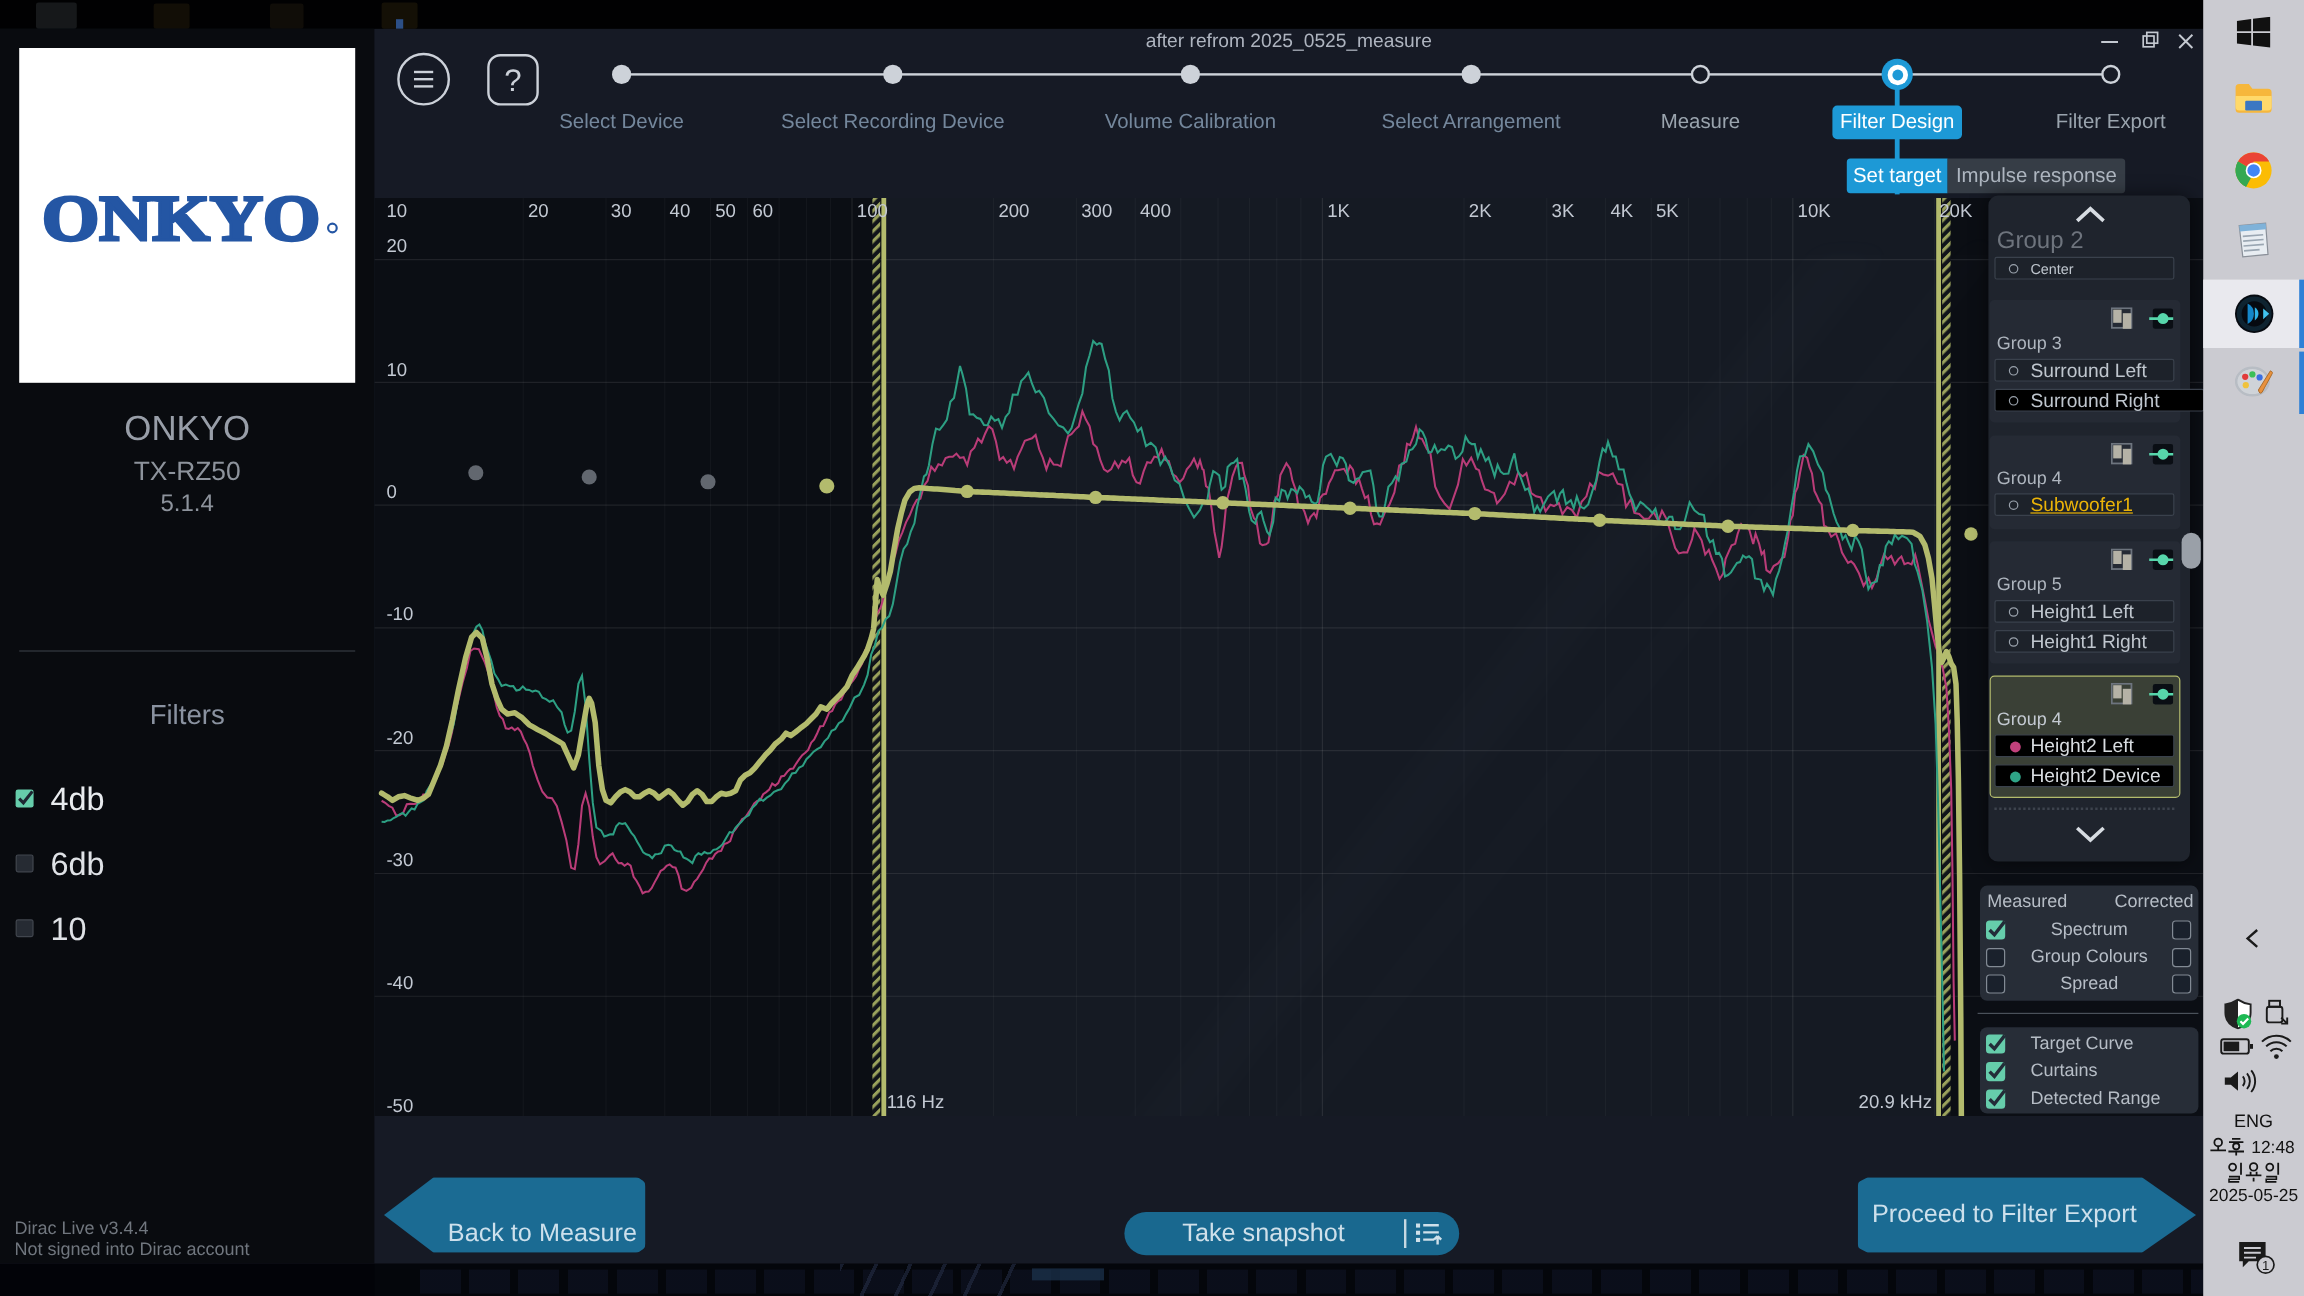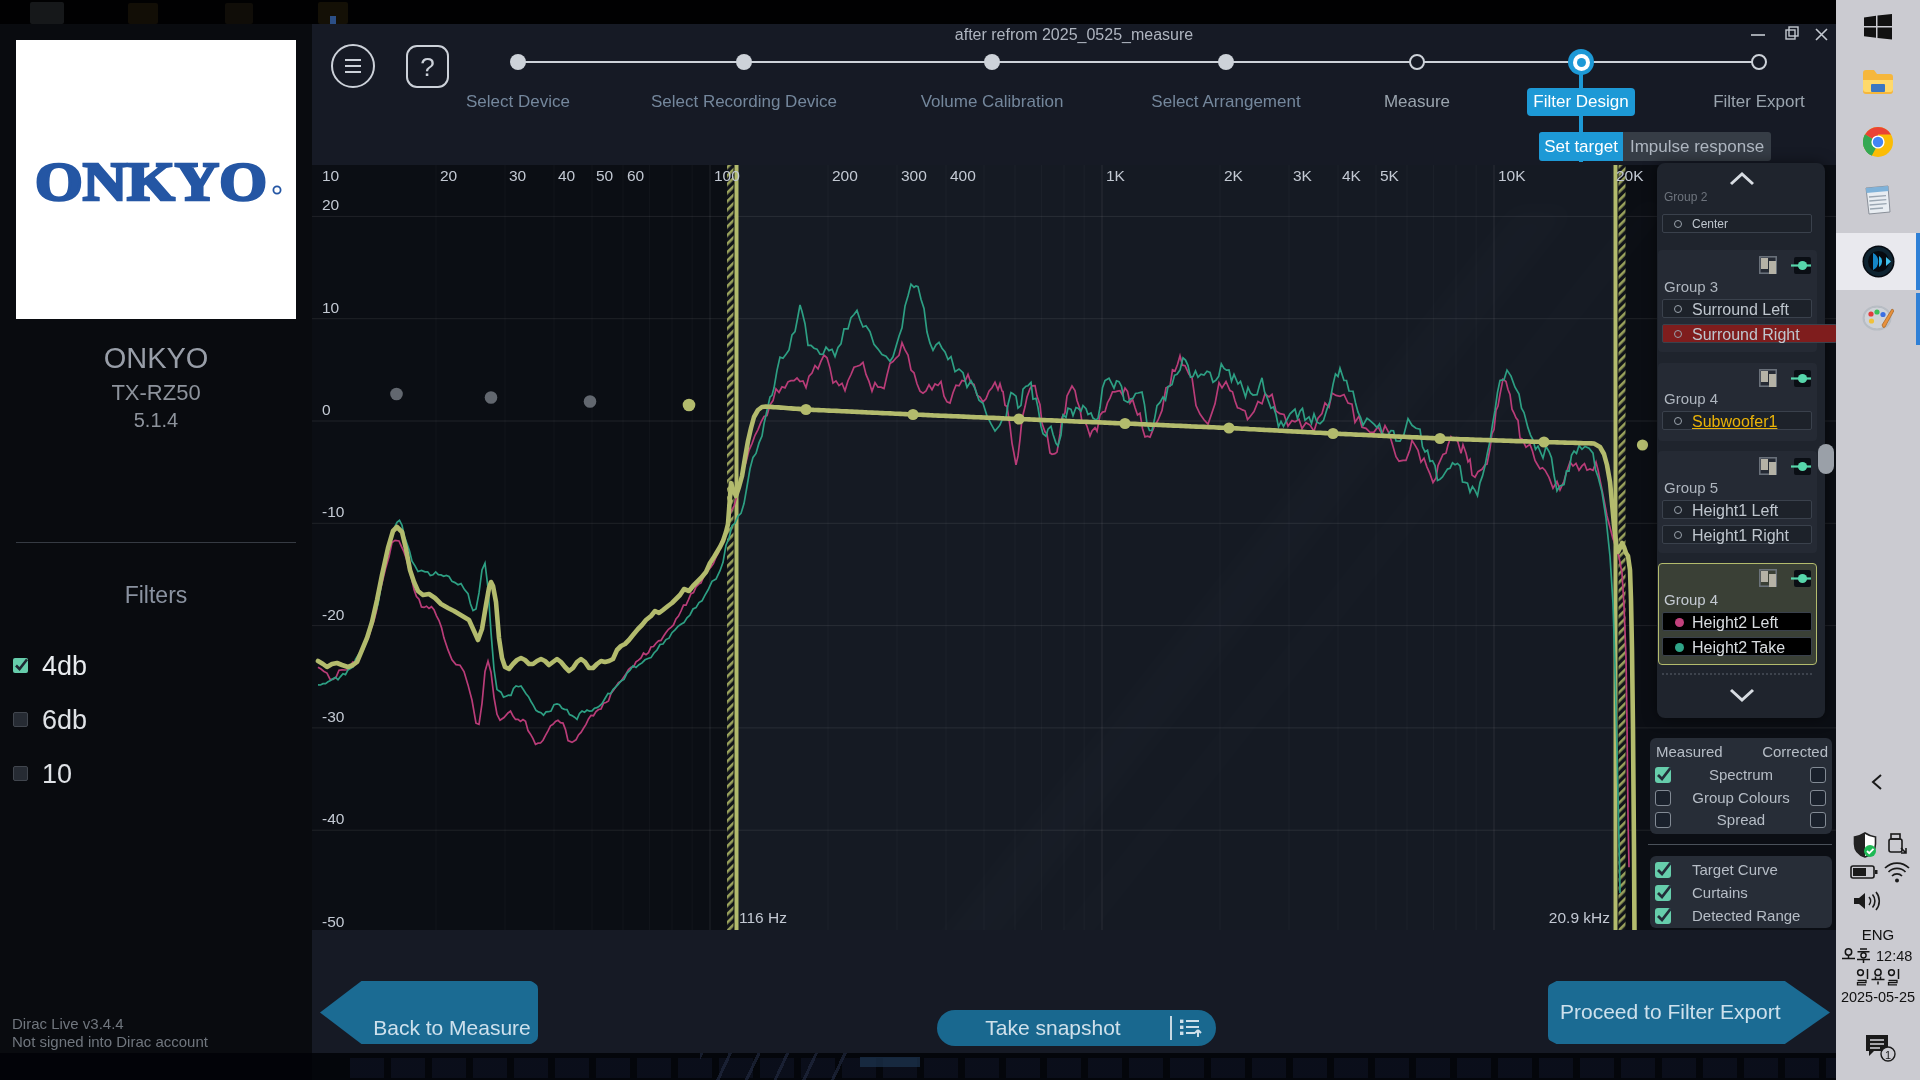--- a/index.html
+++ b/index.html
@@ -204,40 +204,40 @@
         <rect x="1" y="14.6" width="3.4" height="3.4" fill="#cfe0ea"></rect>
      <path d="M19,20 v-7 m0,0 l-3,3 m3,-3 l3,3" stroke="#cfe0ea" stroke-width="2" fill="none"></path>
    </svg>
  </div>
  <div class="abs" style="left:1548px;top:957px;width:282px;height:63px;background:#1b6b93;clip-path:polygon(0 7%,3% 0,84% 0,100% 50%,84% 100%,3% 100%,0 93%);border-radius:8px;"></div>
  <div class="abs" style="left:1560px;top:976px;width:240px;color:#cde0ec;font-size:21px;">Proceed to Filter Export</div>
 <div class="abs" style="left:1657px;top:139px;width:168px;height:555px;background:#1f242d;border-radius:8px;box-shadow:0 0 14px rgba(0,0,0,0.5);"></div>
     <svg class="abs" style="left:1728px;top:146px;" width="28" height="18" viewBox="0 0 28 18">
       <path d="M3,14 L14,4 L25,14" fill="none" stroke="#d7dce2" stroke-width="3"></path>
     </svg>
-    <div class="abs" style="left:1664px;top:166px;color:#6e747d;font-size:12px;">Group 2</div>
+    <div class="abs" style="left:1664px;top:166px;color:#6e747d;font-size:20px;">Group 2</div>
     <div class="abs" style="left:1662px;top:190px;width:150px;height:19px;background:#1d222a;border:1px solid #3a414c;border-radius:2px;">
       <div class="abs" style="left:11px;top:4.5px;width:8px;height:8px;border-radius:50%;border:1.6px solid #9aa2ac;"></div>
       <div class="abs" style="left:29px;top:0px;color:#bfc6ce;font-size:12px;line-height:19px;">Center</div>
     </div>
     <div class="abs" style="left:1658px;top:226px;width:159px;height:102px;background:#252a34;border-radius:4px;"></div>
     <svg class="abs" style="left:1759px;top:232px;" width="52" height="19" viewBox="0 0 52 19">
       <rect x="0.8" y="0.8" width="16.4" height="16.4" fill="none" stroke="#6d747e" stroke-width="1.5"></rect>
       <rect x="2" y="2" width="7" height="11" fill="#b5b2a6"></rect>
       <rect x="10" y="5" width="7" height="13" fill="#b5b2a6"></rect>
       <rect x="35" y="1" width="17" height="17" rx="2" fill="#0a0e14"></rect>
       <line x1="32" y1="9.5" x2="55" y2="9.5" stroke="#57d6ab" stroke-width="2.2"></line>
       <circle cx="43.5" cy="9.5" r="4.6" fill="#57d6ab"></circle>
     </svg>
     <div class="abs" style="left:1664px;top:254px;color:#aeb5be;font-size:15px;">Group 3</div>
     <div class="abs" style="left:1662px;top:275px;width:150px;height:19px;background:#1d222a;border:1px solid #3a414c;border-radius:2px;">
       <div class="abs" style="left:11px;top:4.5px;width:8px;height:8px;border-radius:50%;border:1.6px solid #9aa2ac;"></div>
       <div class="abs" style="left:29px;top:0px;color:#bfc6ce;font-size:16px;line-height:19px;">Surround Left</div>
     </div>
-    <div class="abs" style="left:1662px;top:300px;width:175px;height:19px;background:#7f1d1d;border:1px solid #3a414c;border-radius:2px;text-align:center;">
+    <div class="abs" style="left:1662px;top:300px;width:175px;height:19px;background:#000000;border:1px solid #3a414c;border-radius:2px;text-align:center;">
       <div class="abs" style="left:11px;top:4.5px;width:8px;height:8px;border-radius:50%;border:1.6px solid #9aa2ac;"></div>
       <div class="abs" style="left:29px;top:0px;color:#bfc6ce;font-size:16px;line-height:19px;">Surround Right</div>
     </div>
     <div class="abs" style="left:1658px;top:339px;width:159px;height:78px;background:#252a34;border-radius:4px;"></div>
     <svg class="abs" style="left:1759px;top:345px;" width="52" height="19" viewBox="0 0 52 19">
       <rect x="0.8" y="0.8" width="16.4" height="16.4" fill="none" stroke="#6d747e" stroke-width="1.5"></rect>
       <rect x="2" y="2" width="7" height="11" fill="#b5b2a6"></rect>
       <rect x="10" y="5" width="7" height="13" fill="#b5b2a6"></rect>
       <rect x="35" y="1" width="17" height="17" rx="2" fill="#0a0e14"></rect>
       <line x1="32" y1="9.5" x2="55" y2="9.5" stroke="#57d6ab" stroke-width="2.2"></line>
@@ -275,21 +275,21 @@
       <line x1="32" y1="9.5" x2="55" y2="9.5" stroke="#57d6ab" stroke-width="2.2"></line>
       <circle cx="43.5" cy="9.5" r="4.6" fill="#57d6ab"></circle>
     </svg>
     <div class="abs" style="left:1664px;top:567px;color:#c3c9d1;font-size:15px;">Group 4</div>
     <div class="abs" style="left:1662px;top:588px;width:150px;height:19px;background:#000000;border:1px solid #3a414c;border-radius:2px;">
       <div class="abs" style="left:12px;top:5px;width:9px;height:9px;border-radius:50%;background:#c2417c;"></div>
       <div class="abs" style="left:29px;top:0px;color:#d8dce0;font-size:16px;line-height:19px;">Height2 Left</div>
     </div>
     <div class="abs" style="left:1662px;top:613px;width:150px;height:19px;background:#000000;border:1px solid #3a414c;border-radius:2px;">
       <div class="abs" style="left:12px;top:5px;width:9px;height:9px;border-radius:50%;background:#2fa487;"></div>
-      <div class="abs" style="left:29px;top:0px;color:#d8dce0;font-size:16px;line-height:19px;">Height2 Take</div>
+      <div class="abs" style="left:29px;top:0px;color:#d8dce0;font-size:16px;line-height:19px;">Height2 Device</div>
     </div>
     <div class="abs" style="left:1662px;top:649px;width:150px;height:1px;border-bottom:2px dotted #3d434d;"></div>
     <svg class="abs" style="left:1728px;top:662px;" width="28" height="18" viewBox="0 0 28 18">
       <path d="M3,4 L14,14 L25,4" fill="none" stroke="#d7dce2" stroke-width="3"></path>
     </svg>
     <div class="abs" style="left:1818px;top:420px;width:16px;height:30px;border-radius:8px;background:#9aa0a8;"></div>
     <div class="abs" style="left:1650px;top:714px;width:182px;height:96px;background:#272d37;border-radius:6px;"></div>
     <div class="abs" style="left:1656px;top:719px;color:#b6bdc6;font-size:15px;">Measured</div>
     <div class="abs" style="left:1746px;top:719px;width:82px;text-align:right;color:#b6bdc6;font-size:15px;">Corrected</div>
     <div class="abs" style="left:1655px;top:743px;width:16px;height:16px;background:#66cdab;border-radius:3px;"><svg width="16" height="16" style="overflow:visible">

